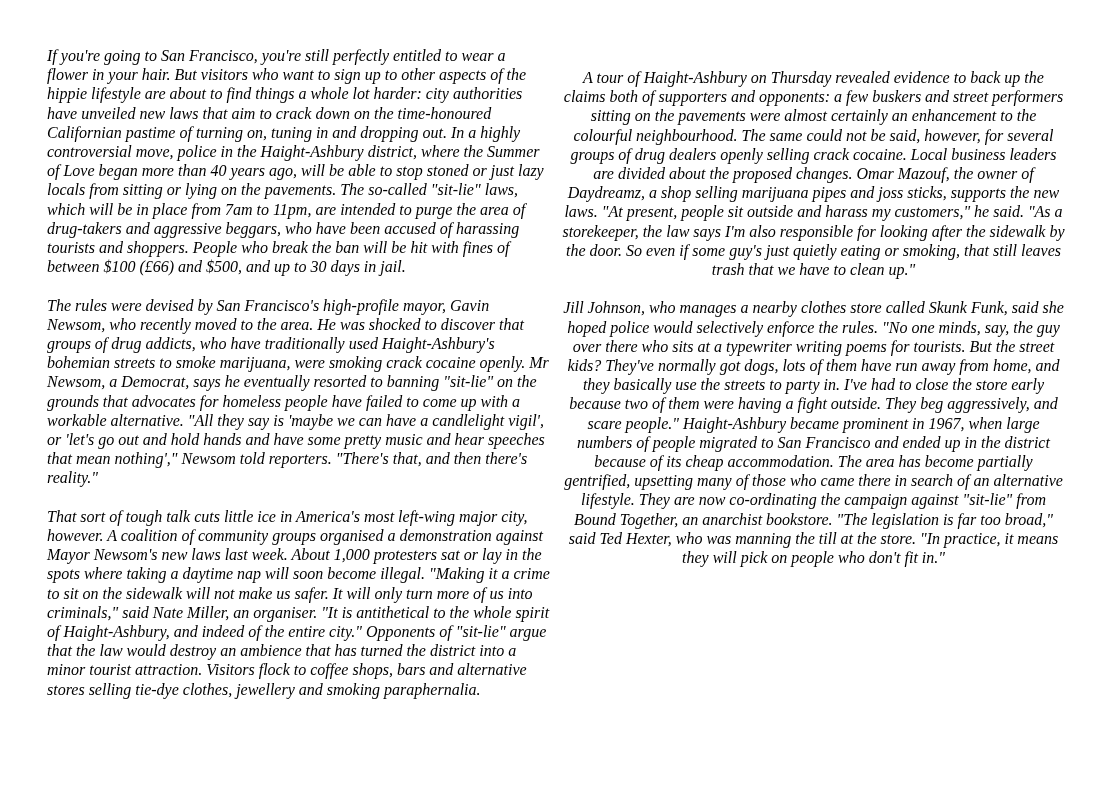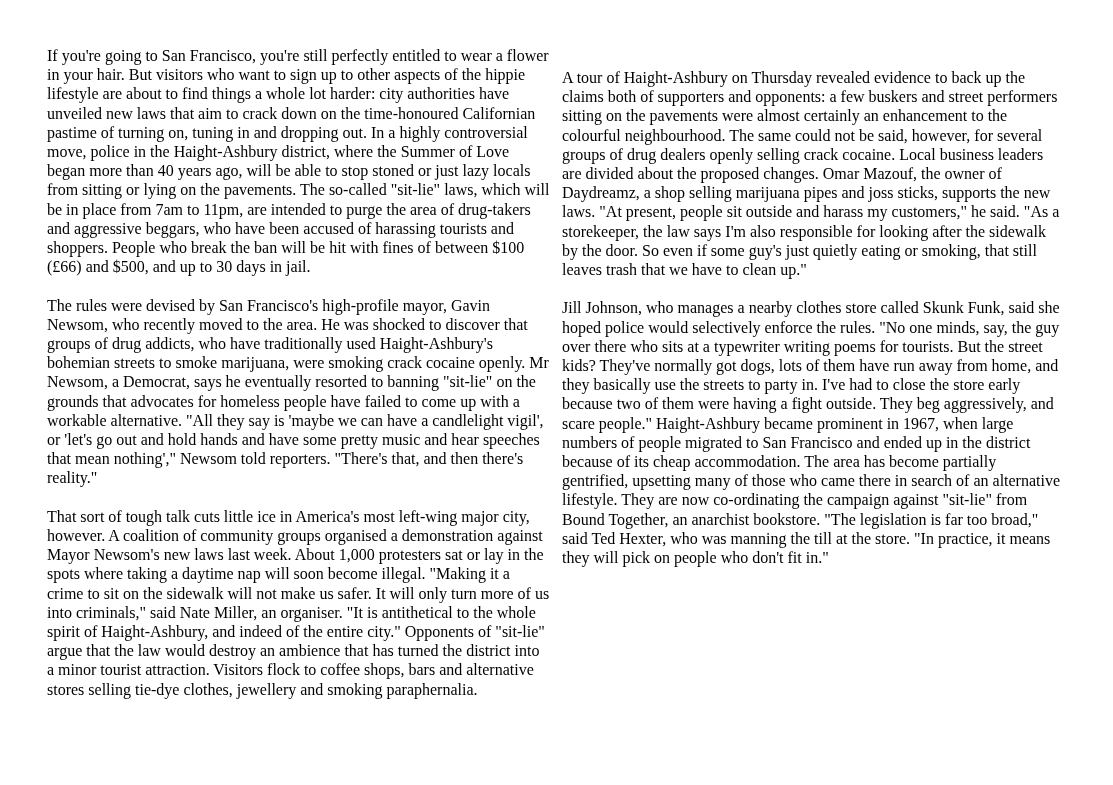--- a/index.html
+++ b/index.html
@@ -12,37 +12,39 @@
     height: 785px;
     overflow: hidden;
     font-family: "Liberation Serif", serif;
     color: #000000;
   }
   .page {
     position: relative;
     width: 1113px;
     height: 610px;
     background: #ffffff;
+    font-style: italic;
   }
   .column {
     position: absolute;
     width: 503px;
     font-size: 16px;
     line-height: 19.2px;
     text-align: left;
     letter-spacing: 0;
     word-spacing: normal;
   }
   .column-left {
     left: 47px;
     top: 46px;
   }
   .column-right {
     left: 562px;
     top: 68px;
+    text-align: center;
   }
   .column p {
     margin: 0 0 19.2px 0;
     padding: 0;
   }
   .column p:last-child {
     margin-bottom: 0;
   }
 </style>
 </head>

